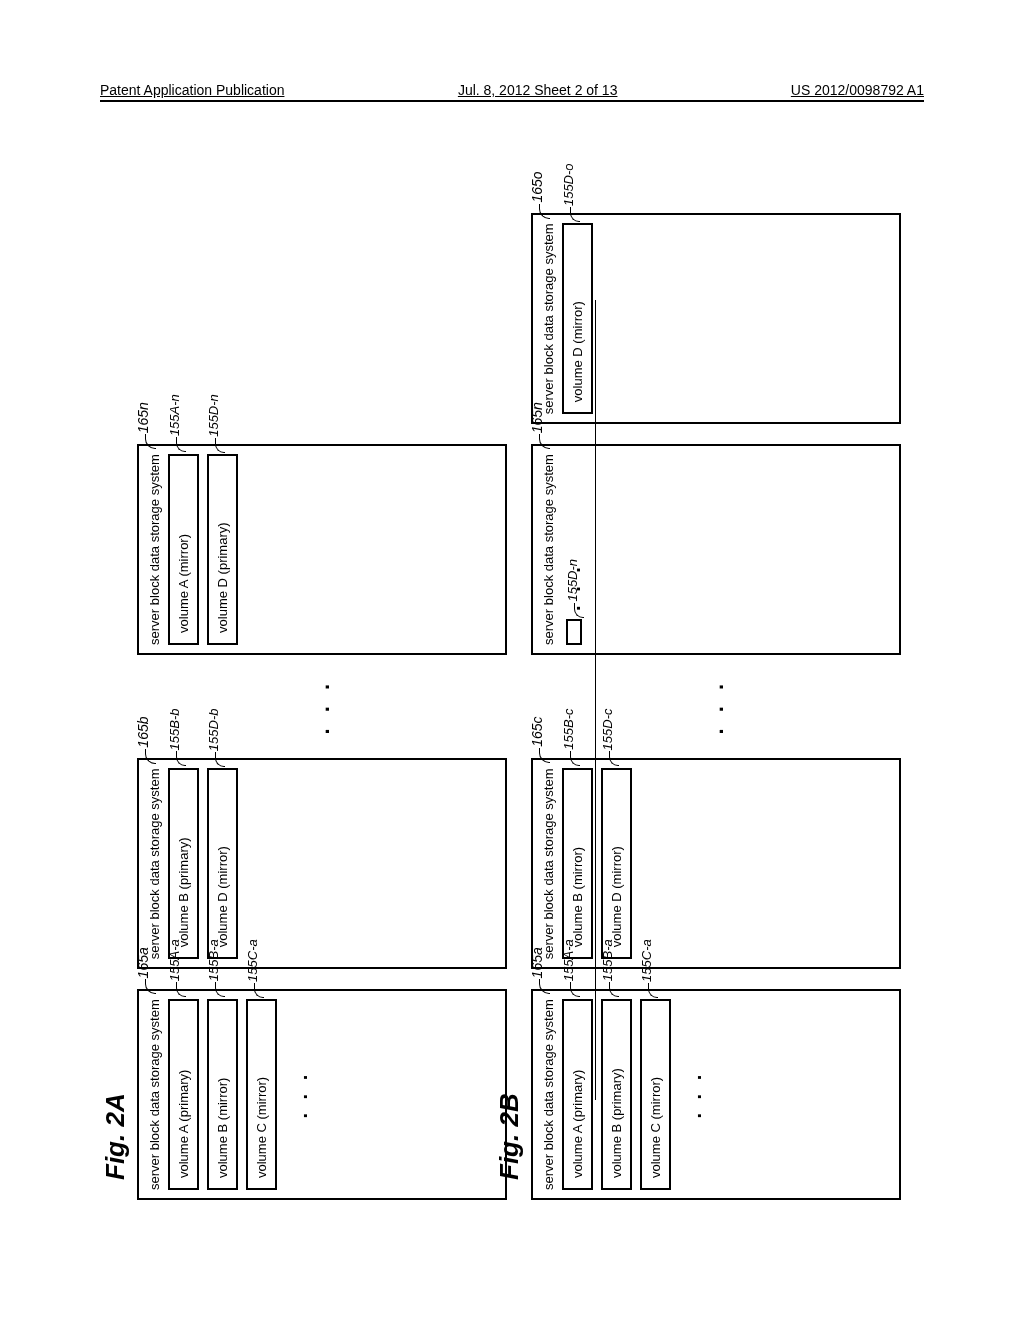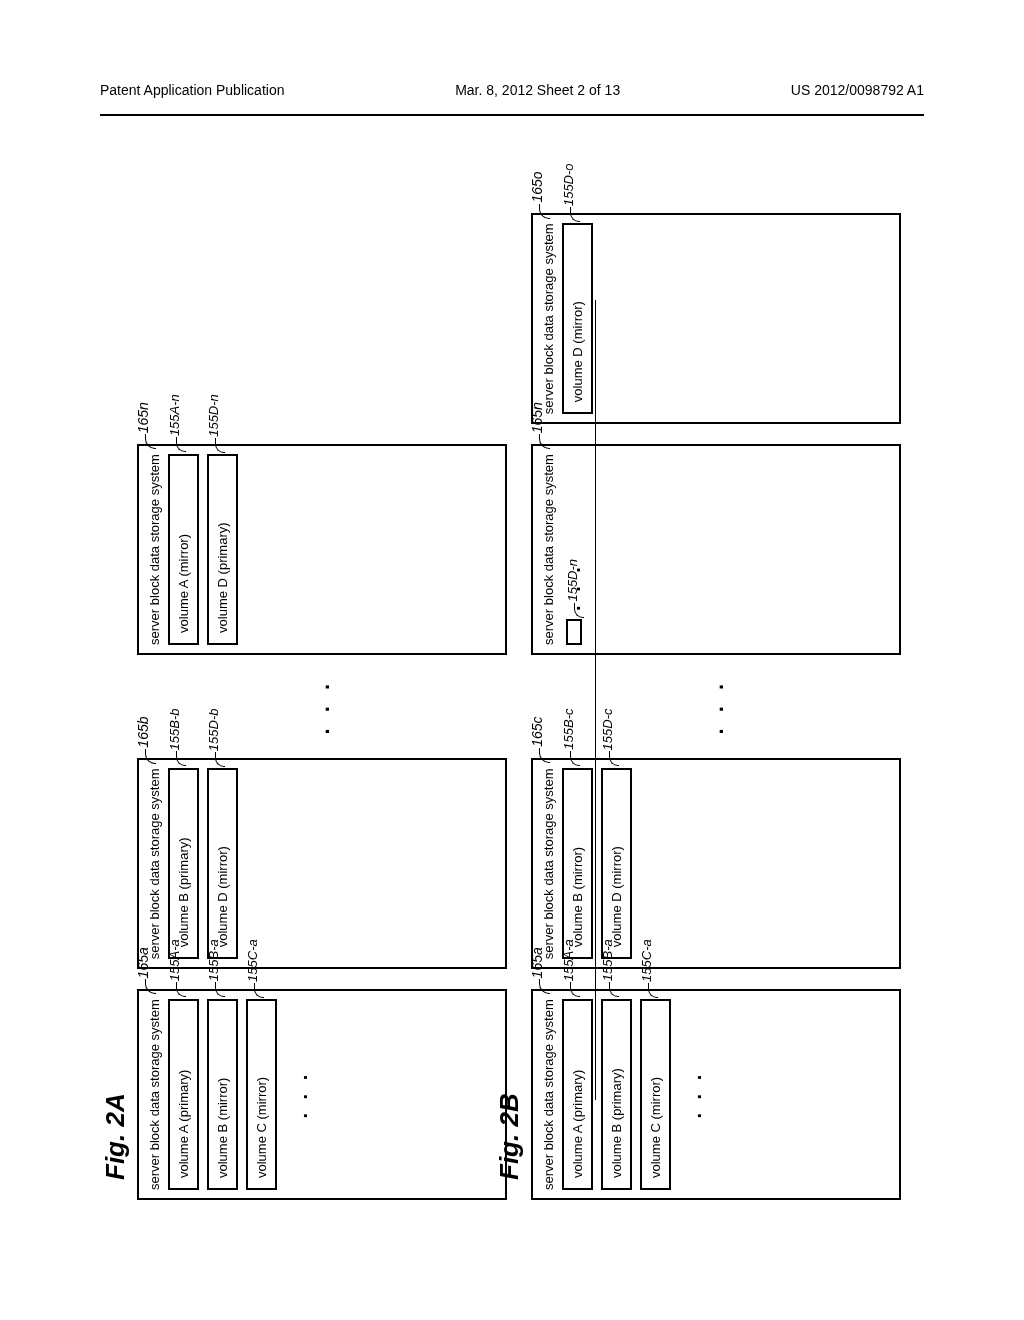--- a/index.html
+++ b/index.html
@@ -11,23 +11,24 @@
     height: 1320px;
     position: relative;
   }
   .header {
     position: absolute;
     top: 82px;
     left: 100px;
     right: 100px;
     font-size: 14px;
     border-bottom: 2px solid #000;
-    padding-bottom: 16px;
+    padding-bottom: 2px;
     display: flex;
     justify-content: space-between;
+    text-decoration: underline;
   }
   .header .left { font-weight: normal; }
   .header .mid { font-weight: normal; }
   .header .right { font-weight: normal; }
 
   .page-content {
     position: absolute;
     top: 140px;
     left: 100px;
     right: 100px;
@@ -170,21 +171,21 @@
     flex-direction: row;
     align-items: center;
     gap: 8px;
   }
 </style>
 </head>
 <body>
 
 <div class="header">
   <span class="left">Patent Application Publication</span>
-  <span class="mid">Mar. 8, 2012  Sheet 2 of 13</span>
+  <span class="mid">Jul. 8, 2012  Sheet 2 of 13</span>
   <span class="right">US 2012/0098792 A1</span>
 </div>
 
 <div class="page-content">
 
   <div class="figure a">
     <div class="canvas">
       <div class="title">Fig. 2A</div>
       <div class="systems">
 

